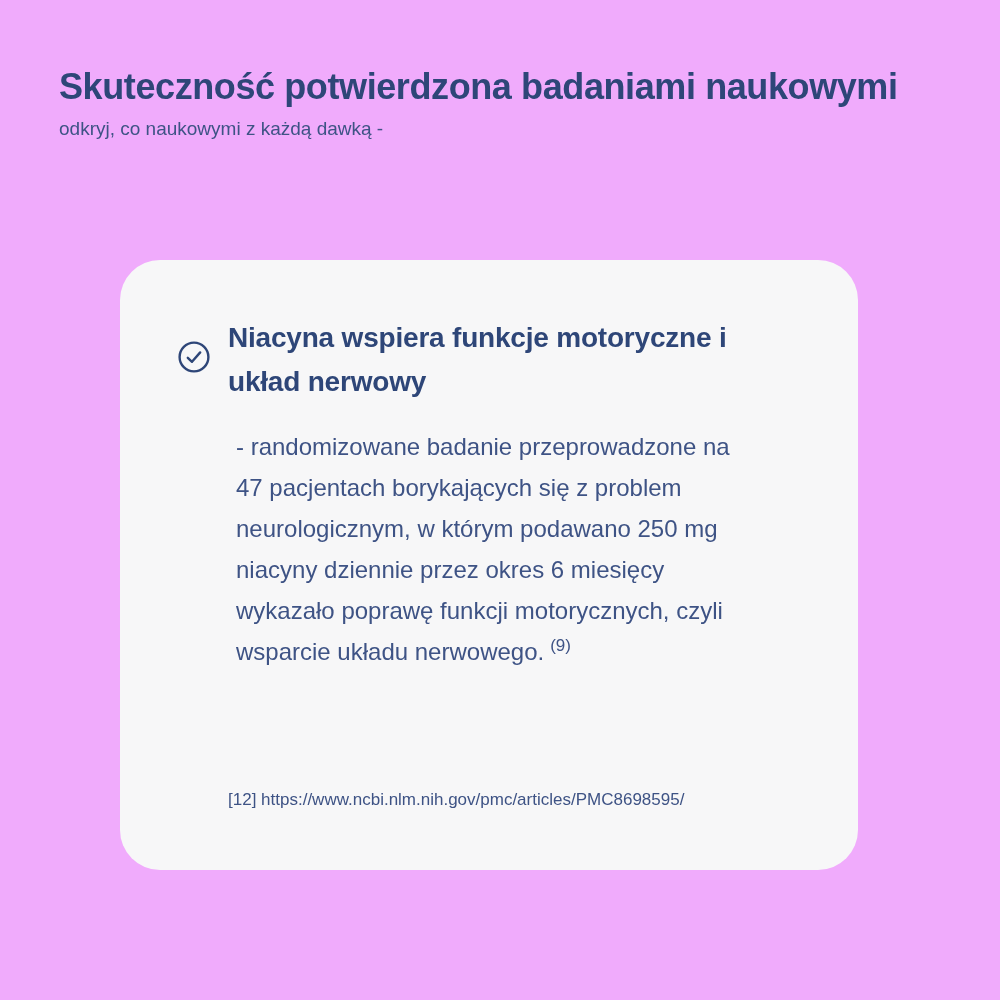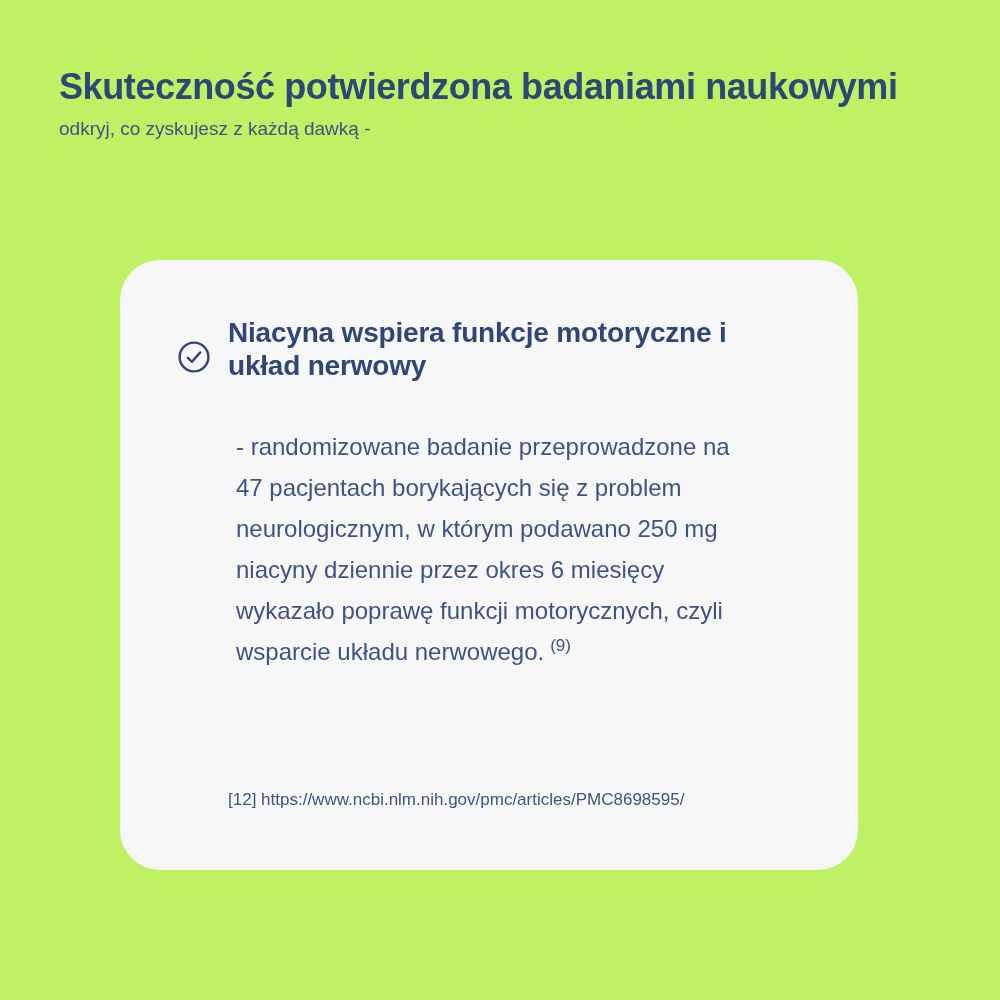--- a/index.html
+++ b/index.html
@@ -5,21 +5,21 @@
   * { margin: 0; padding: 0; box-sizing: border-box; }
   html, body {
     width: 1000px; height: 1000px;
     background: #ffffff;
     font-family: "Liberation Sans", "DejaVu Sans", sans-serif;
     overflow: hidden;
   }
   .page {
     position: relative;
     width: 1000px; height: 1000px;
-    background: #bef264;
+    background: #f0abfc;
   }
   .page-title {
     position: absolute;
     left: 59px; top: 66px;
     width: 910px;
     font-size: 36px;
     font-weight: 700;
     letter-spacing: -0.4px;
     color: #2e4678;
   }
@@ -43,21 +43,21 @@
     left: 57px; top: 80px;
     width: 34px; height: 34px;
     color: #2e4678;
   }
   .card-title {
     position: absolute;
     left: 108px; top: 56px;
     width: 600px;
     font-size: 28px;
     font-weight: 700;
-    line-height: 33px;
+    line-height: 44px;
     letter-spacing: -0.2px;
     color: #2e4678;
   }
   .card-body {
     position: absolute;
     left: 116px; top: 166px;
     width: 600px;
     font-size: 24px;
     font-weight: 400;
     line-height: 41px;
@@ -80,21 +80,21 @@
     cursor: pointer;
   }
 </style>
 </head>
 <body>
 
 <main class="page">
 
   <h1 class="page-title">Skuteczność potwierdzona badaniami naukowymi</h1>
 
-  <p class="page-subtitle">odkryj, co zyskujesz z każdą dawką -</p>
+  <p class="page-subtitle">odkryj, co naukowymi z każdą dawką -</p>
 
   <section class="card">
 
     <span class="check-icon">
       <svg width="34" height="34" viewBox="0 0 34 34" aria-hidden="true">
         <circle cx="17" cy="17" r="14.4" fill="none" stroke="currentColor" stroke-width="2.4"></circle>
         <path d="M10.8 17.8 L15 21.8 L23.2 12.4" fill="none" stroke="currentColor" stroke-width="2.4" stroke-linecap="round" stroke-linejoin="round"></path>
       </svg>
     </span>
 

